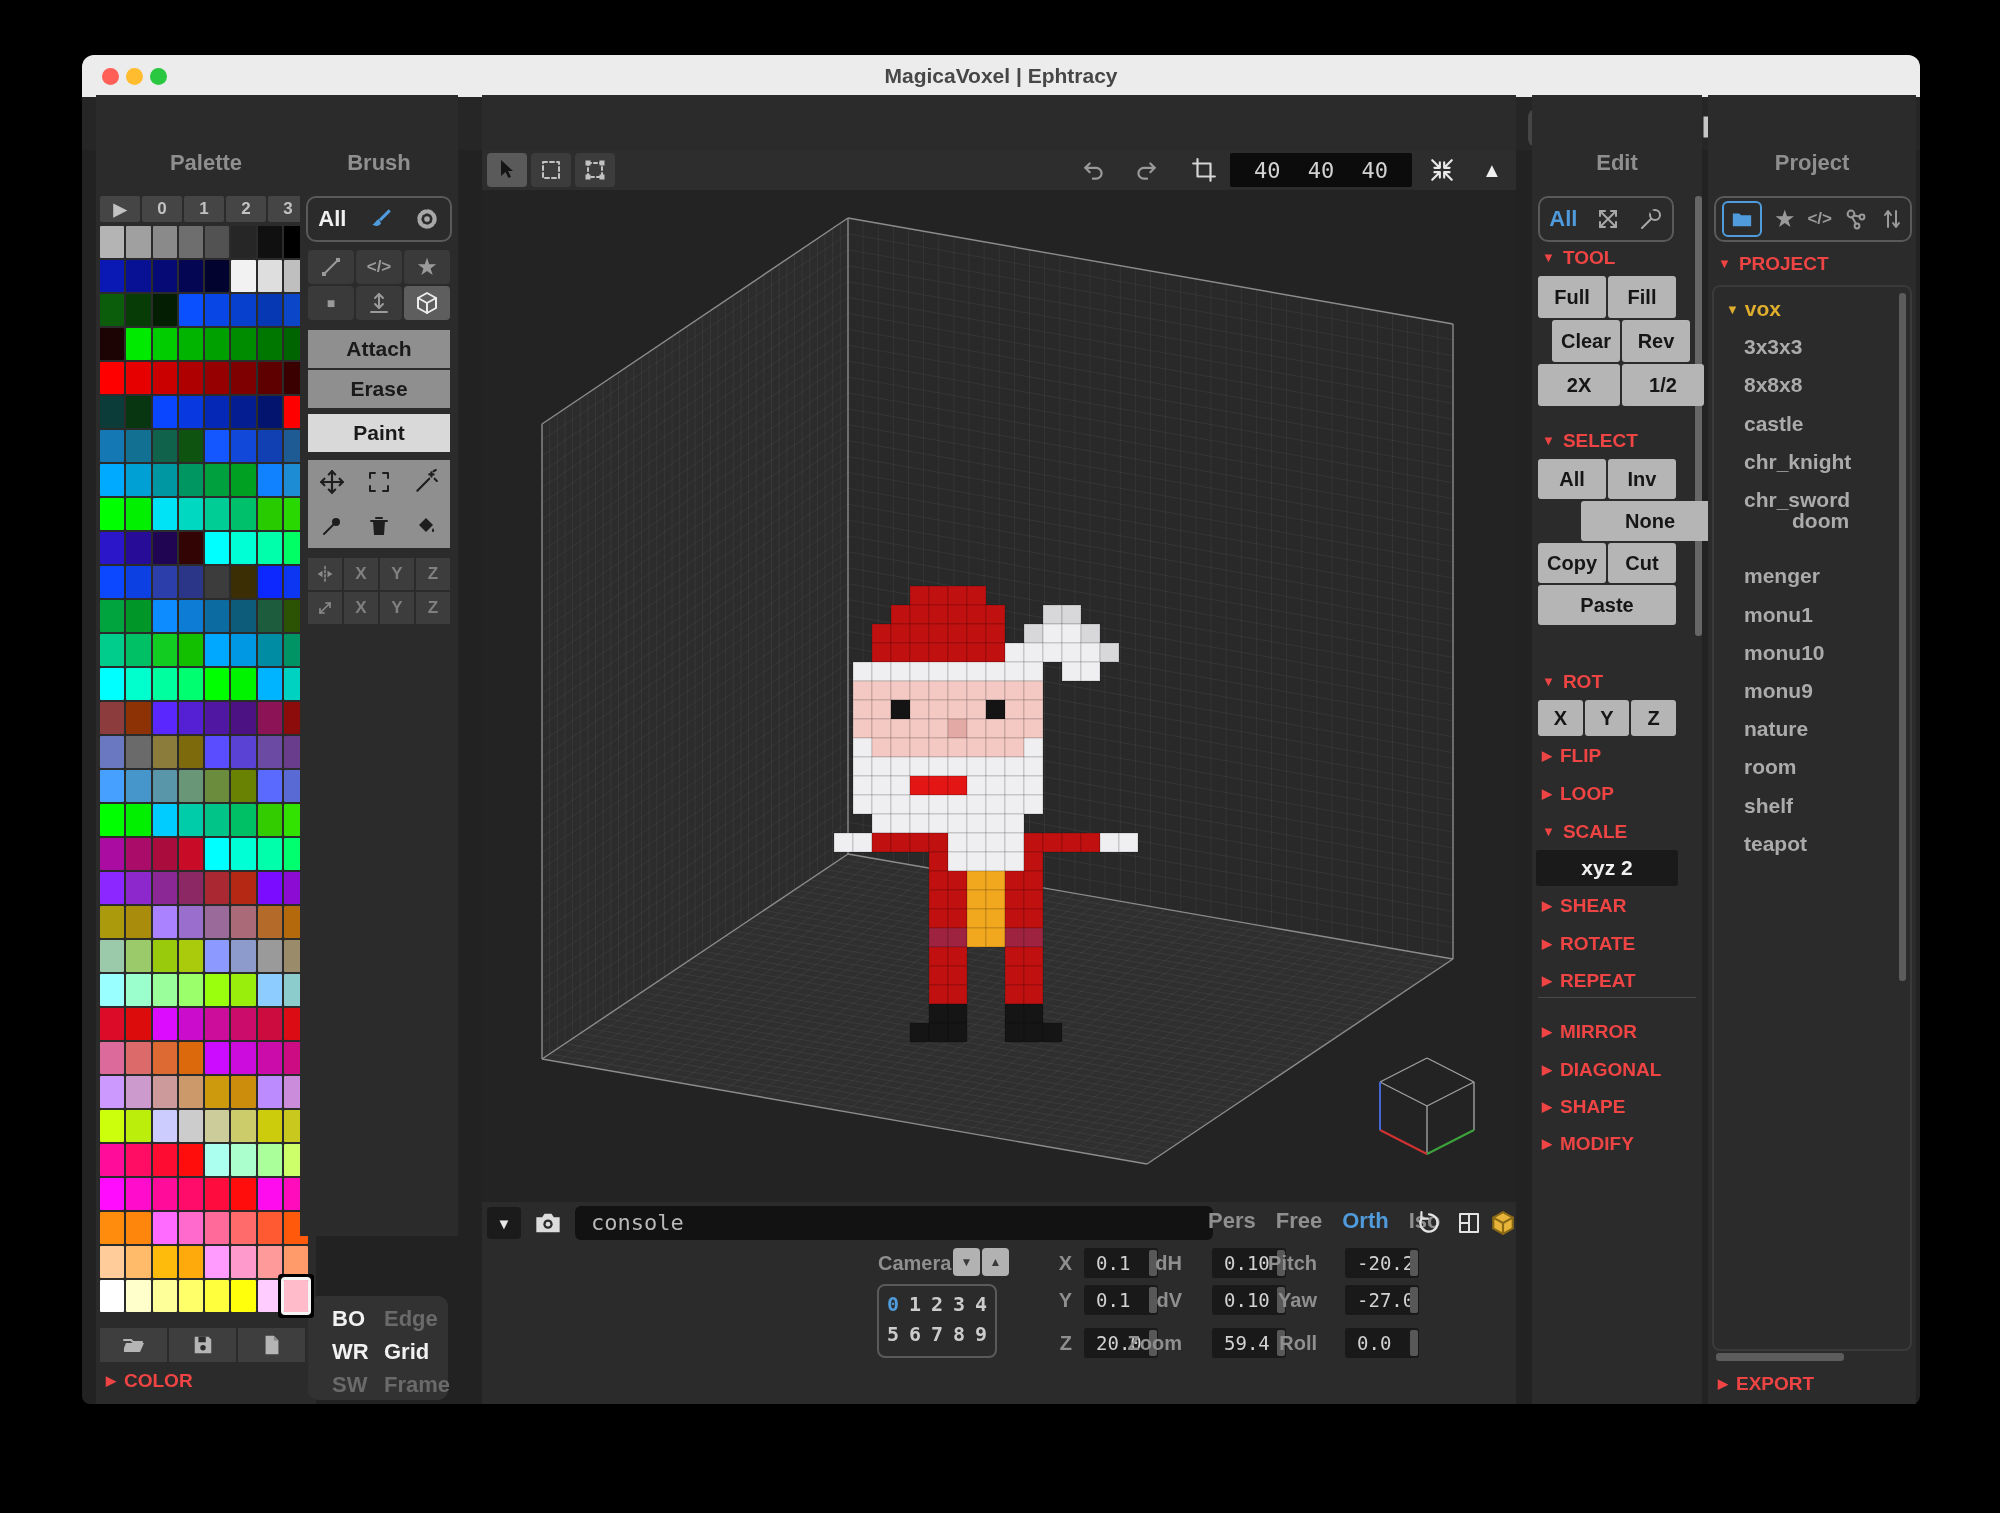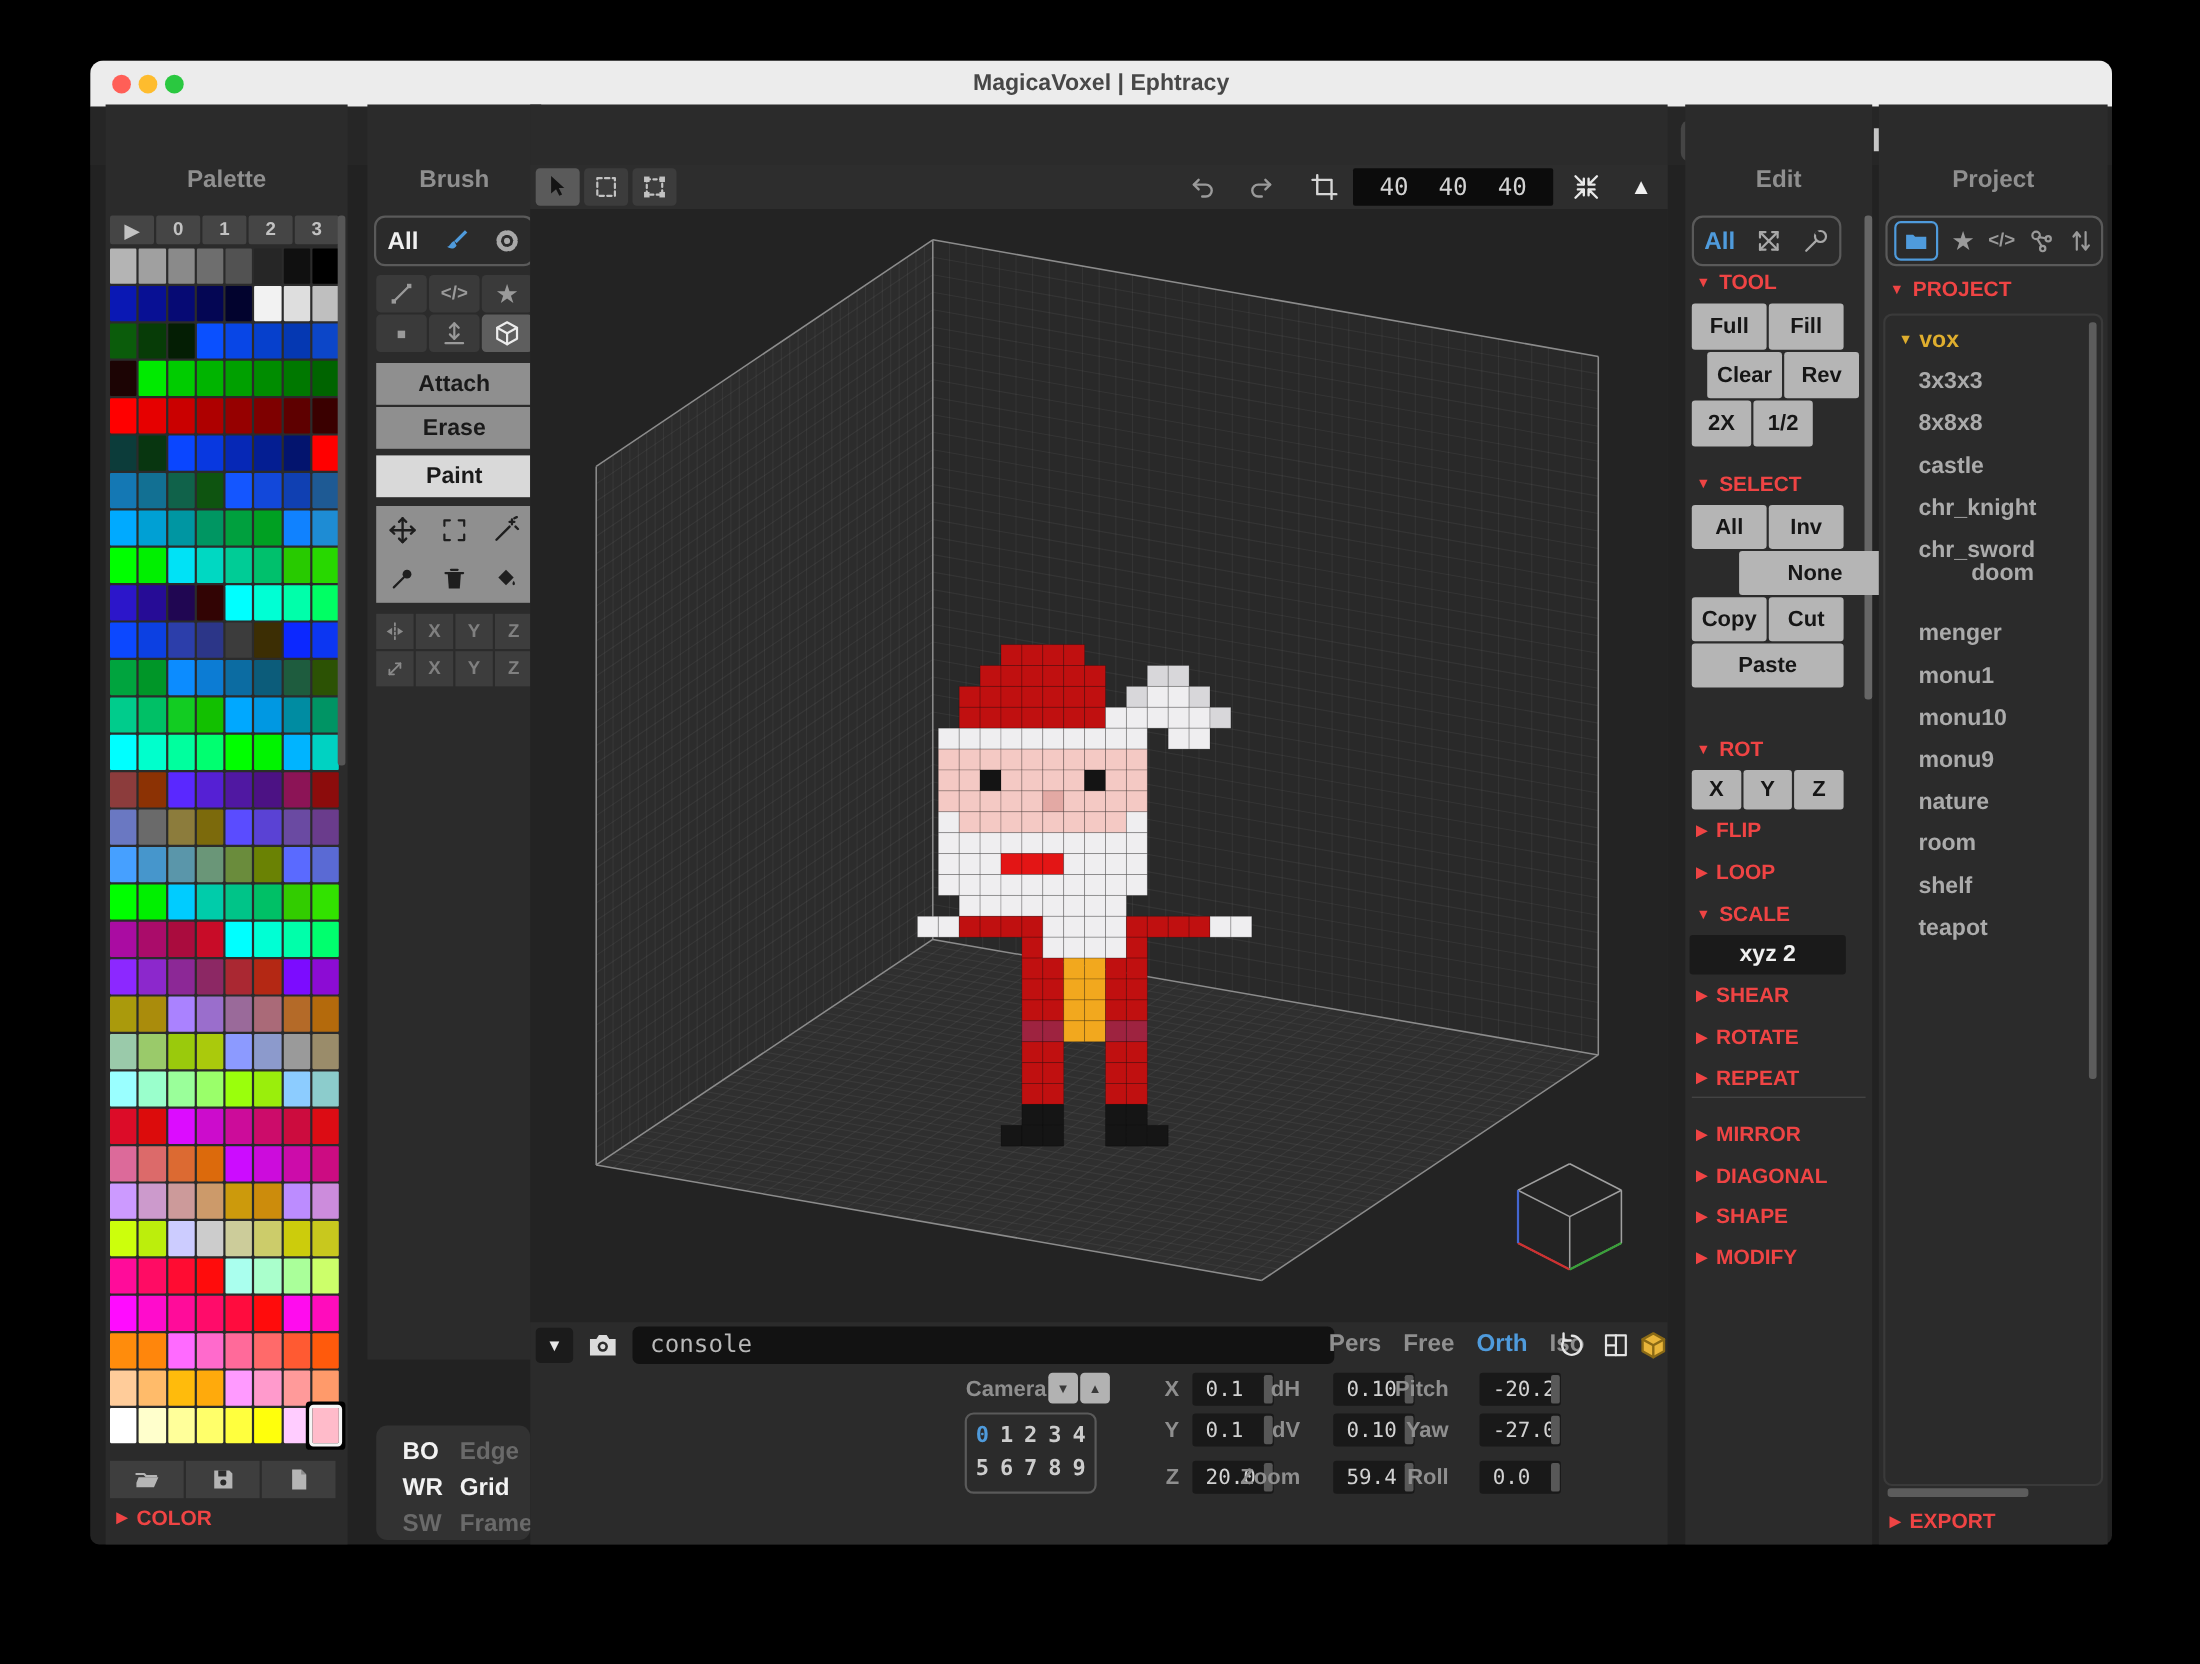--- a/index.html
+++ b/index.html
@@ -405,21 +405,21 @@
             <svg width="22" height="22" viewBox="0 0 24 24" fill="none" stroke="#b5b5b5" stroke-width="2" stroke-linecap="round" stroke-linejoin="round">
               <path d="M5 2 h9 l5 5 v15 h-14 z" fill="#b5b5b5" stroke="none"></path>
               <path d="M14 2 l5 5 h-5 z" fill="#8a8a8a" stroke="none"></path>
             </svg>
           </span>
         </div>
   </div>
   <div class="seclabel" style="left:10px;top:1275px"><span class="tri">▶</span><span>COLOR</span></div>
 </div>
 
-<div class="panel" style="left:334px;width:158px;height:1141px">
+<div class="panel" style="left:300px;width:158px;height:1141px">
   <div class="panel-hdr">Brush</div>
   <div class="group-box" style="left:6px;top:101px;width:142px;height:42px">
     <span style="font-size:22px;font-weight:bold;color:#f0f0f0">All</span>
     <span class="icon">
           <svg width="26" height="26" viewBox="0 0 24 24" fill="none" stroke="#4f9bdc" stroke-width="2" stroke-linecap="round" stroke-linejoin="round">
             <path d="M20 3 l-9 9 l2 2 l9 -9 z" fill="#4f9bdc" stroke="none"></path>
             <path d="M11 12 c-3 1 -3 4 -6 5 c3 2 6 2 8 -1 z" fill="#4f9bdc" stroke="none"></path>
           </svg>
         </span>
     <span class="icon">
@@ -1183,21 +1183,21 @@
   <div id="edit-sections">
         <div class="seclabel" style="left: 10px; top: 152px;"><span class="tri">▼</span><span>TOOL</span></div>
         <div style="position: absolute; left: 6px; top: 181px; width: 138px; height: 42px; display: flex; gap: 2px;">
           <div class="lightbtn" style="position: relative; flex: 1 1 0%; font-size: 20px;">Full</div>
           <div class="lightbtn" style="position: relative; flex: 1 1 0%; font-size: 20px;">Fill</div>
         </div>
         <div style="position: absolute; left: 6px; top: 225px; width: 138px; height: 42px; display: flex; gap: 2px; padding-left: 14px;">
           <div class="lightbtn" style="position: relative; flex: 1 1 0%; font-size: 20px;">Clear</div>
           <div class="lightbtn" style="position: relative; flex: 1 1 0%; font-size: 20px;">Rev</div>
         </div>
-        <div style="position: absolute; left: 6px; top: 269px; width: 110px; height: 42px; display: flex; gap: 2px;">
+        <div style="position: absolute; left: 6px; top: 269px; width: 166px; height: 42px; display: flex; gap: 2px;">
           <div class="lightbtn" style="position: relative; flex: 1 1 0%; font-size: 20px;">2X</div>
           <div class="lightbtn" style="position: relative; flex: 1 1 0%; font-size: 20px;">1/2</div>
         </div>
         <div class="seclabel" style="left: 10px; top: 335px;"><span class="tri">▼</span><span>SELECT</span></div>
         <div style="position: absolute; left: 6px; top: 364px; width: 138px; height: 40px; display: flex; gap: 2px;">
           <div class="lightbtn" style="position: relative; flex: 1 1 0%; font-size: 20px;">All</div>
           <div class="lightbtn" style="position: relative; flex: 1 1 0%; font-size: 20px;">Inv</div>
         </div>
         <div style="position: absolute; left: 6px; top: 406px; width: 138px; height: 40px; display: flex; gap: 2px; padding-left: 43px;">
           <div class="lightbtn" style="position: relative; flex: 1 1 0%; font-size: 20px;">None</div>

